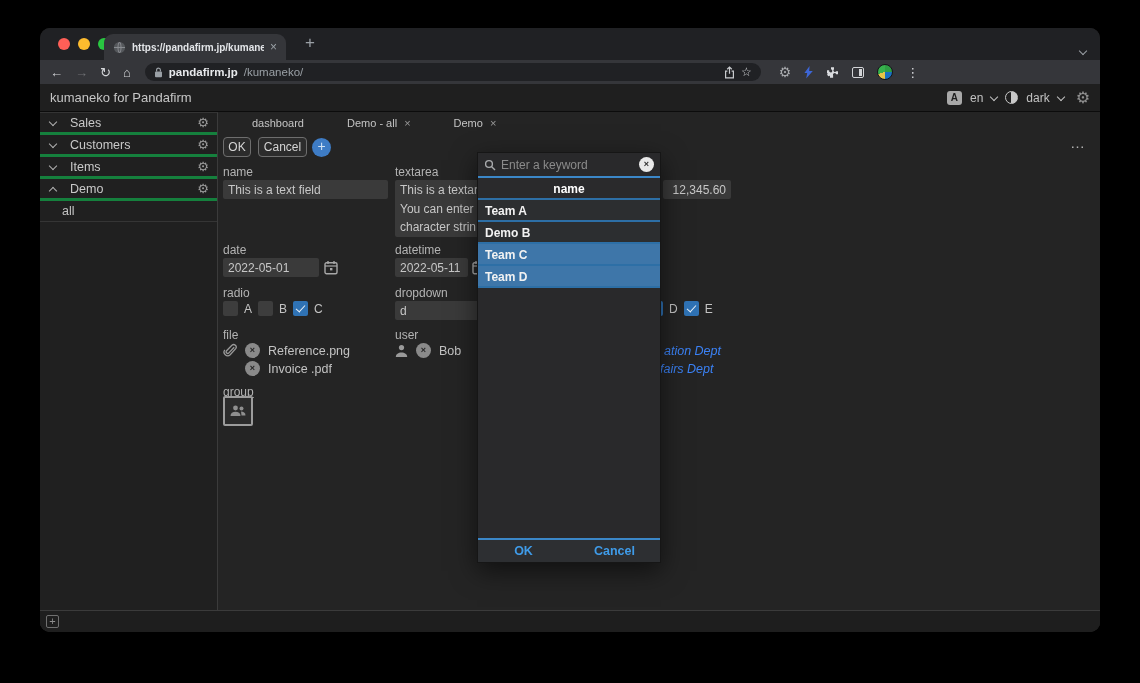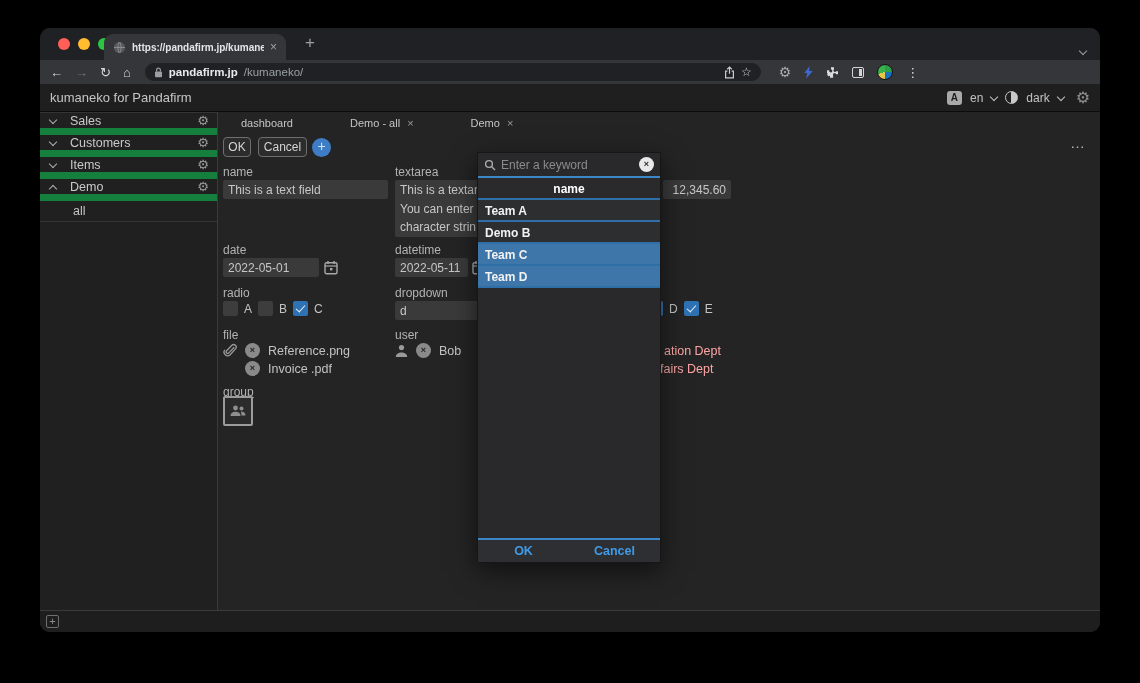--- a/index.html
+++ b/index.html
@@ -42,32 +42,32 @@
   .app-header { height:28px; background:#1f1f1f; border-bottom:1px solid #0c0c0c; display:flex; align-items:center; padding:0 10px; }
   .app-title { font-size:13px; color:#c6c6c6; }
   .hdr-right { margin-left:auto; display:flex; align-items:center; gap:8px; color:#c2c2c2; font-size:12px; }
   .translate-ic { width:15px; height:14px; background:#a9a9a9; color:#1f1f1f; border-radius:3px; font-size:10px; font-weight:bold; display:flex; align-items:center; justify-content:center; }
   .contrast-ic { width:13px; height:13px; border-radius:50%; border:1px solid #c9c9c9; background:linear-gradient(90deg,#1f1f1f 50%,#c9c9c9 50%); }
   .hdr-gear { font-size:16px; color:#8f8f8f; margin-left:4px; }
 
   
   .app-body { position:relative; height:520px; background:#242424; }
   .sidebar { position:absolute; left:0; top:0; width:178px; height:498px; background:#202020; border-right:1px solid #3b3b3b; border-top:1px solid #343434;}
-  .side-row { height:22px; display:flex; align-items:center; padding:0 8px 0 10px; border-bottom:7px solid #15803d; color:#c9c9c9; font-size:12.5px; gap:0; }
+  .side-row { height:22px; display:flex; align-items:center; padding:0 8px 0 10px; border-bottom:3px solid #15803d; color:#c9c9c9; font-size:12.5px; gap:0; }
   .side-row .chev { color:#b0b0b0; margin-right:14px; }
   .side-row .lbl { flex:1; }
   .side-gear { color:#9b9b9b; font-size:13px; }
-  .side-sub { height:21px; display:flex; align-items:center; padding-left:33px; color:#c3c3c3; font-size:12.5px; border-bottom:1px solid #353535; }
+  .side-sub { height:21px; display:flex; align-items:center; padding-left:22px; color:#c3c3c3; font-size:12.5px; border-bottom:1px solid #353535; }
   .bottombar { position:absolute; left:0; right:0; bottom:0; height:22px; background:#1e1e1e; border-top:1px solid #3b3b3b; display:flex; align-items:center; padding-left:6px; }
   .plusbox { width:13px; height:13px; border:1.5px solid #6f6f6f; border-radius:2px; color:#8d8d8d; font-size:11px; line-height:10px; text-align:center; }
 
   .main { position:absolute; left:179px; top:0; right:0; bottom:22px; background:#242424; }
 
   
-  .atabs { display:flex; align-items:flex-end; height:21px; padding-left:5px; gap:23px; }
+  .atabs { display:flex; align-items:flex-end; height:21px; padding-left:16px; gap:9px; }
   .atab { position:relative; height:20px; display:flex; align-items:center; padding:0 17px; font-size:11px; color:#c4c4c4; }
   .atab-bg { position:absolute; inset:0; background:#5a5a5a; clip-path:polygon(10px 0,calc(100% - 10px) 0,100% 100%,0 100%); }
   .atab-bg::after { content:""; position:absolute; inset:1px; background:#262626; clip-path:polygon(9px 0,calc(100% - 9px) 0,100% 100%,0 100%); }
   .atab.active .atab-bg::before { content:""; position:absolute; top:0; left:8px; right:8px; height:2px; background:#96491f; z-index:1; }
   .atab > span { position:relative; z-index:2; }
   .atab-x { margin-left:7px; color:#9a9a9a; font-size:11px; }
 
   
   .btn { position:absolute; height:20px; border:1px solid #6e6e6e; border-radius:4px; background:#2c2c2c; color:#d4d4d4; font-size:12px; display:flex; align-items:center; justify-content:center; }
   .btn-ok { left:4px; top:25px; width:28px; }
@@ -79,21 +79,21 @@
   .flabel { position:absolute; font-size:12px; color:#b3b3b3; }
   .finput { position:absolute; height:19px; background:#3a3a3a; border:none; border-radius:2px; color:#c7c7c7; font-size:12px; padding:0 5px; font-family:inherit; }
   .tarea { position:absolute; left:176px; top:68px; width:240px; height:57px; background:#3a3a3a; border-radius:2px; color:#c7c7c7; font-size:12px; padding:1px 5px; line-height:18.5px; }
   .cal-ic { position:absolute; }
   .cbrow { position:absolute; display:flex; align-items:center; gap:6px; font-size:12px; color:#c3c3c3; }
   .cb { width:15px; height:15px; background:#3d3d3d; border-radius:2px; position:relative; }
   .cb.checked { background:#2f72b4; }
   .cb.checked::after { content:""; position:absolute; left:5px; top:2px; width:4px; height:8px; border-right:1.8px solid #e8f0f8; border-bottom:1.8px solid #e8f0f8; transform:rotate(42deg); }
   .filerow, .userrow { position:absolute; display:flex; align-items:center; gap:8px; font-size:12.5px; color:#c3c3c3; }
   .remx { width:15px; height:15px; border-radius:50%; background:#8a8a8a; color:#242424; font-size:9px; font-weight:bold; line-height:15px; text-align:center; }
-  .frag { position:absolute; font-size:12.5px; color:#fca5a5; white-space:nowrap; }
+  .frag { position:absolute; font-size:12.5px; color:#3b82f6; white-space:nowrap;font-style:italic; }
   .grouplbl { text-decoration:underline; }
   .groupbox { position:absolute; left:4px; top:284px; width:30px; height:30px; border:2px solid #9c9c9c; border-radius:2px; display:flex; align-items:center; justify-content:center; background:#2b2b2b; }
 
   
   .popup { position:absolute; left:437px; top:40px; width:184px; height:411px; background:#29292b; border:1px solid #161616; box-shadow:0 8px 24px rgba(0,0,0,.55); z-index:50; display:flex; flex-direction:column; }
   .srch { height:25px; display:flex; align-items:center; gap:5px; padding:0 6px; border-bottom:2px solid #3b87c8; background:#29292b; }
   .srch input { flex:1; background:transparent; border:none; outline:none; color:#ddd; font-size:12px; font-family:inherit; min-width:0; }
   .srch input::placeholder { color:#8b8b8b; }
   .clearbtn { width:15px; height:15px; border-radius:50%; background:#e9e9e9; color:#2a2a2a; font-size:9px; font-weight:bold; line-height:15px; text-align:center; flex:none; }
   .pop-hdr { height:22px; line-height:22px; text-align:center; font-size:12px; font-weight:bold; color:#fff; background:#2a2a2c; border-bottom:2px solid #2d6fa6; }

